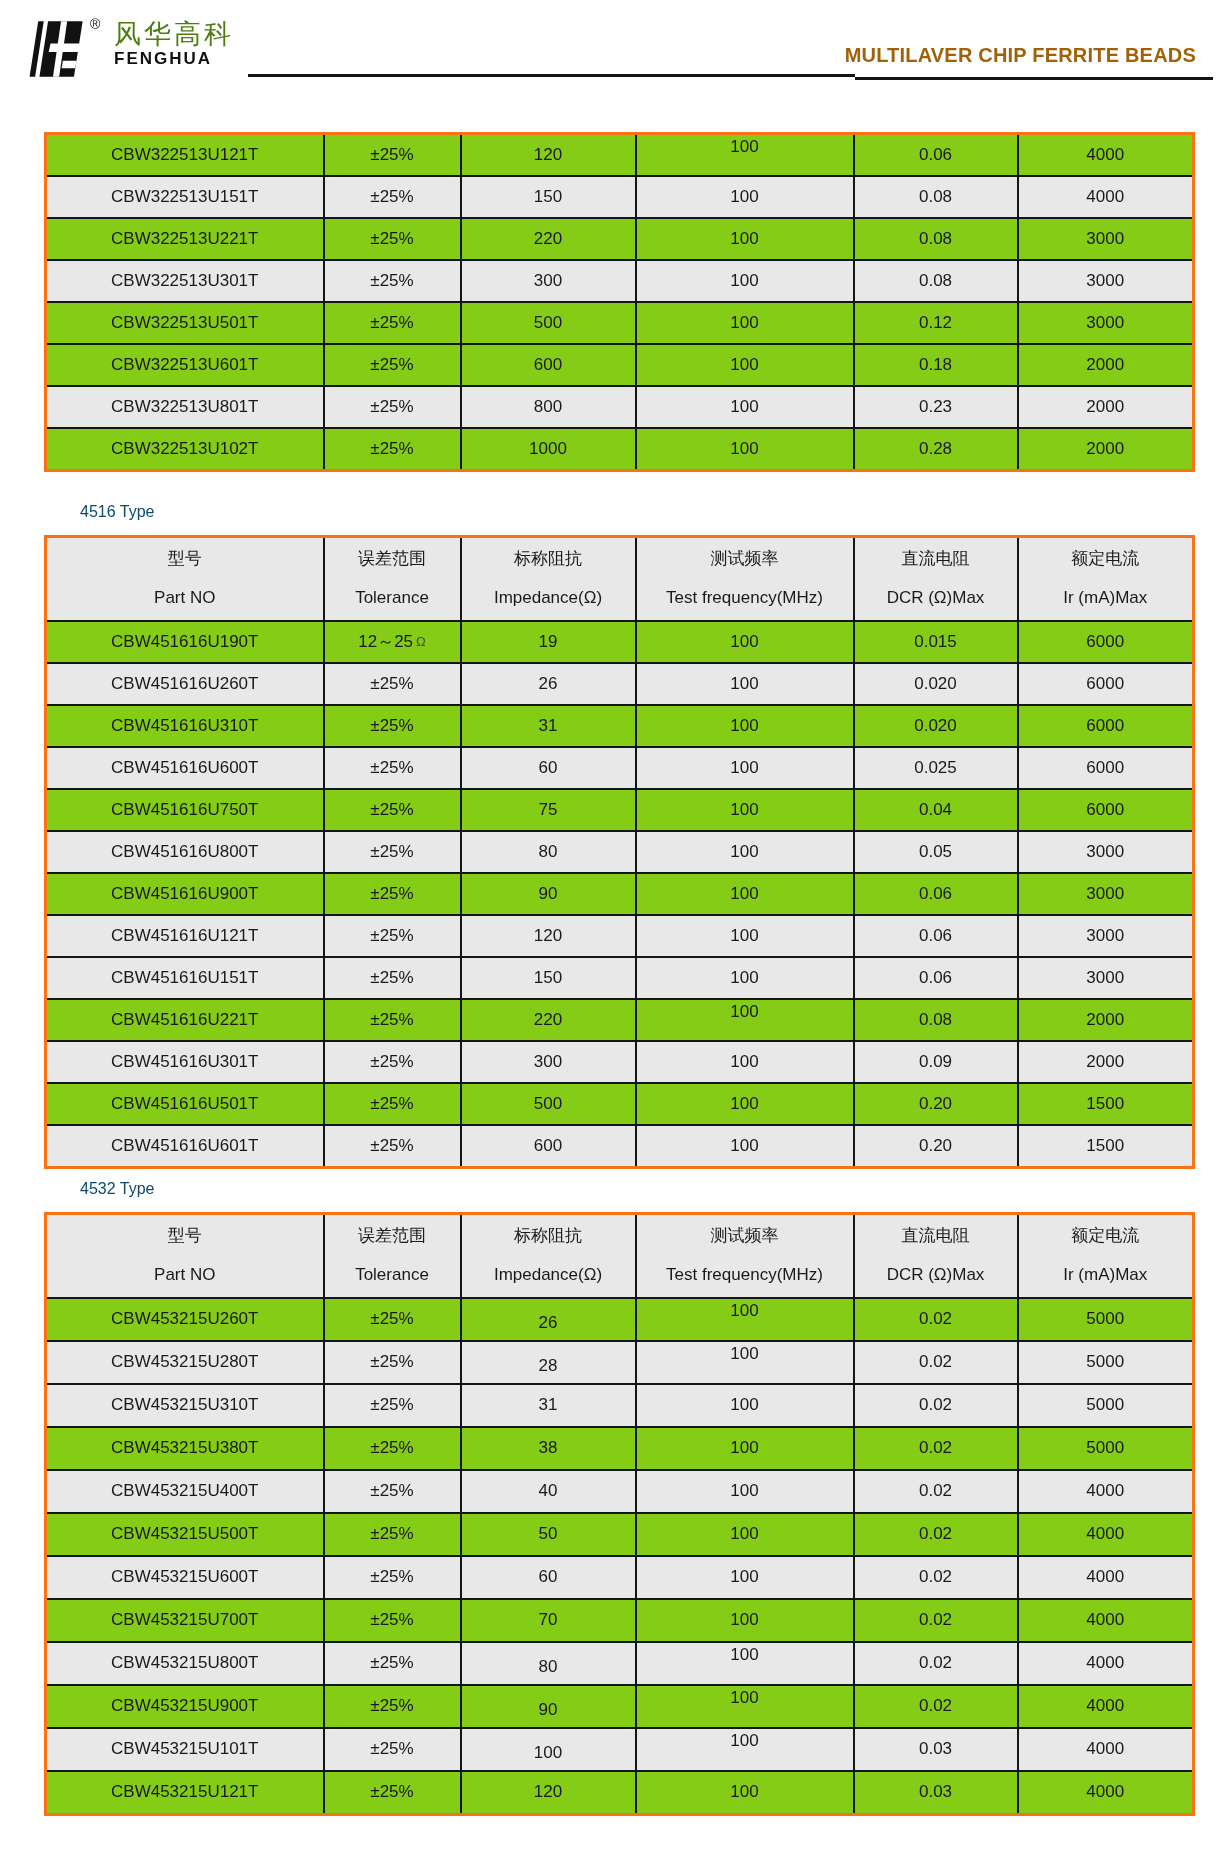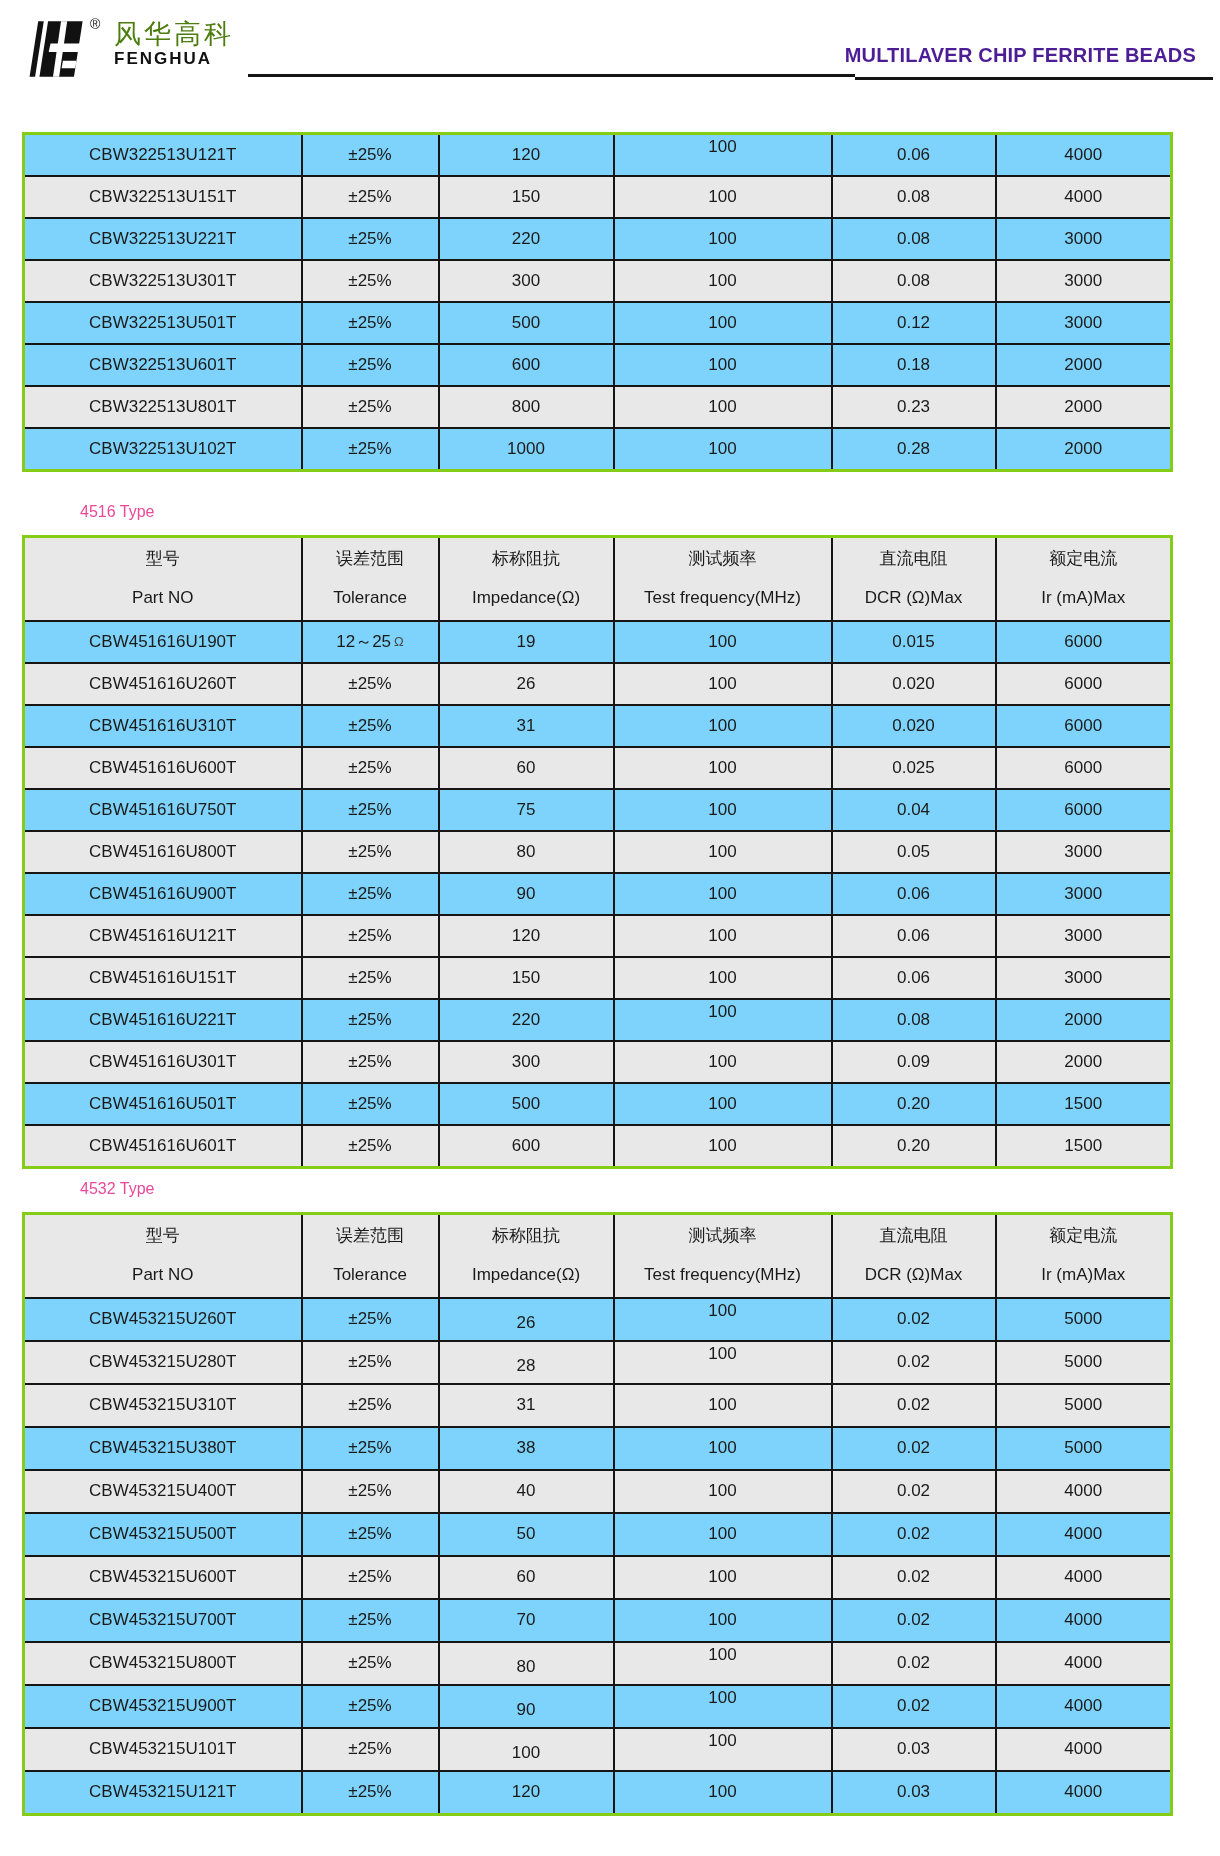--- a/index.html
+++ b/index.html
@@ -7,29 +7,29 @@
     width:1220px;height:1856px;position:relative;background:#ffffff;
     font-family:"Liberation Sans","DejaVu Sans",sans-serif;color:#1a1a1a;
     overflow:hidden;
   }
   
   .hdr{position:absolute;left:0;top:0;width:1220px;height:92px;}
   .logo-mark{position:absolute;left:22px;top:20px;}
   .reg-mark{position:absolute;left:90px;top:16px;font-size:14px;color:#111;}
   .logo-zh{position:absolute;left:114px;top:20px;font-size:27px;font-weight:400;letter-spacing:3px;color:#4d7c0f;line-height:1.05;}
   .logo-en{position:absolute;left:114px;top:50px;font-size:17px;font-weight:600;letter-spacing:2px;color:#111;line-height:1;}
-  .page-title{position:absolute;right:24px;top:44px;font-size:20px;font-weight:700;color:#4c1d95;letter-spacing:0.2px;}
+  .page-title{position:absolute;right:24px;top:44px;font-size:20px;font-weight:700;color:#a16207;letter-spacing:0.2px;}
   .rule-left{position:absolute;left:248px;top:74px;width:607px;height:3px;background:#141414;}
   .rule-right{position:absolute;left:855px;top:77px;width:358px;height:3px;background:#141414;}
   
-  .section-heading{position:absolute;left:80px;font-size:16px;color:#ec4899;}
+  .section-heading{position:absolute;left:80px;font-size:16px;color:#0c4a6e;}
   #h4516{top:503px;}
   #h4532{top:1180px;}
   
-  table.spec{border-collapse:collapse;table-layout:fixed;position:absolute;left:22px;width:1148px;border:3px solid #84cc16;background:#7dd3fc;}
+  table.spec{border-collapse:collapse;table-layout:fixed;position:absolute;left:44px;width:1148px;border:3px solid #f97316;background:#84cc16;}
   #table1{top:132px;}
   #table2{top:535px;}
   #table3{top:1212px;}
   table.spec th,table.spec td{border:2px solid #151515;padding:0;text-align:center;vertical-align:middle;overflow:hidden;}
   table.spec td{height:40px;font-size:17px;}
   #table3 td{height:41px;}
   tr.shaded td{background:#e8e8e8;}
   thead th{background:#e8e8e8;height:75px;font-weight:400;}
   .th-zh{display:block;font-size:17px;margin:11px 0 0 0;line-height:1.2;}
   .th-en{display:block;font-size:17px;margin:19px 0 11px 0;line-height:1.2;}

